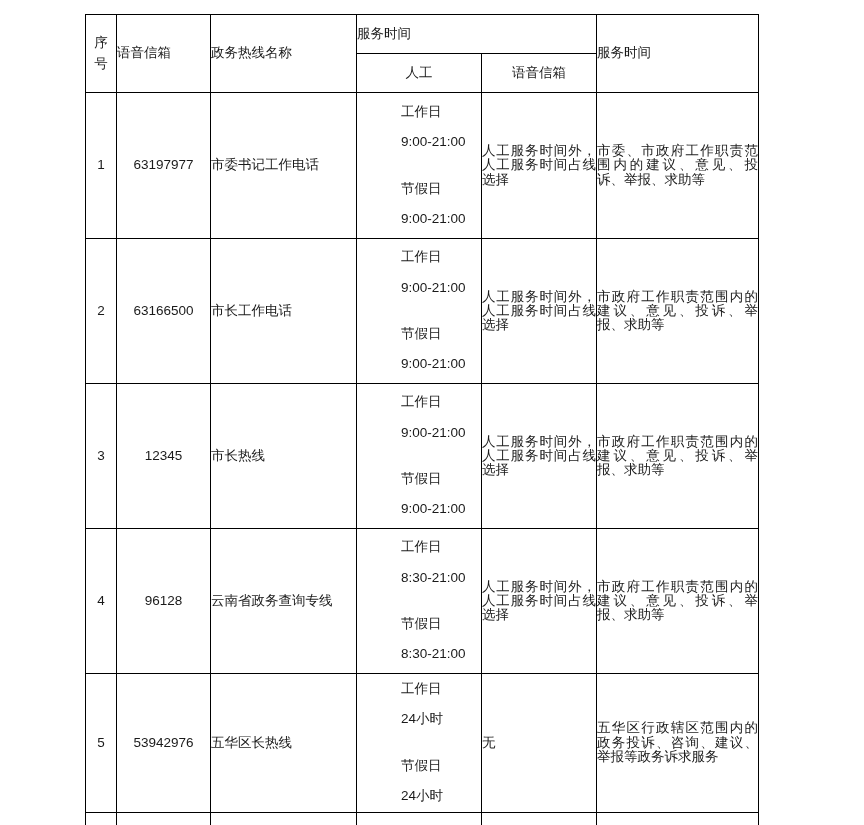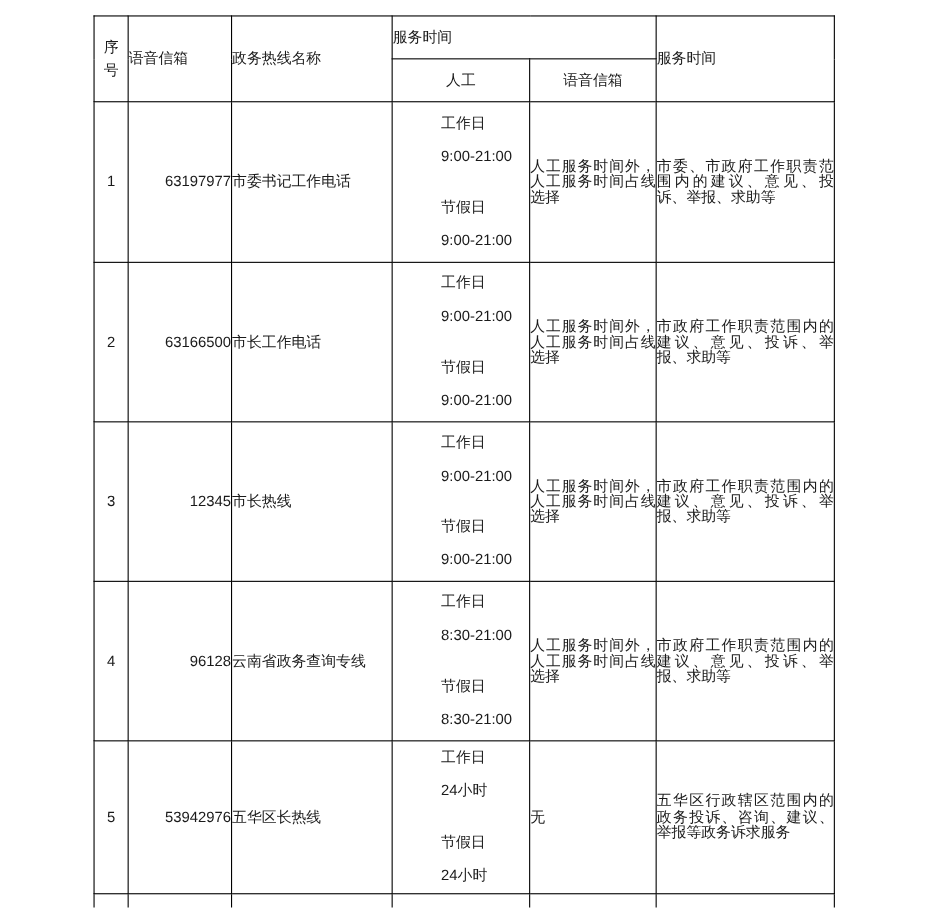--- a/index.html
+++ b/index.html
@@ -81,21 +81,21 @@
     font-size: 13.5px;
   }
 
   
   .cell-seq {
     text-align: center;
     font-size: 13.5px;
   }
   .cell-num {
     padding: 0 9px;
-    text-align: right;
+    text-align: center;
     font-size: 13.5px;
   }
   .cell-name {
     padding: 0 9px;
     text-align: justify;
     text-align-last: left;
     font-size: 13.5px;
     line-height: 1.95;
   }
 

